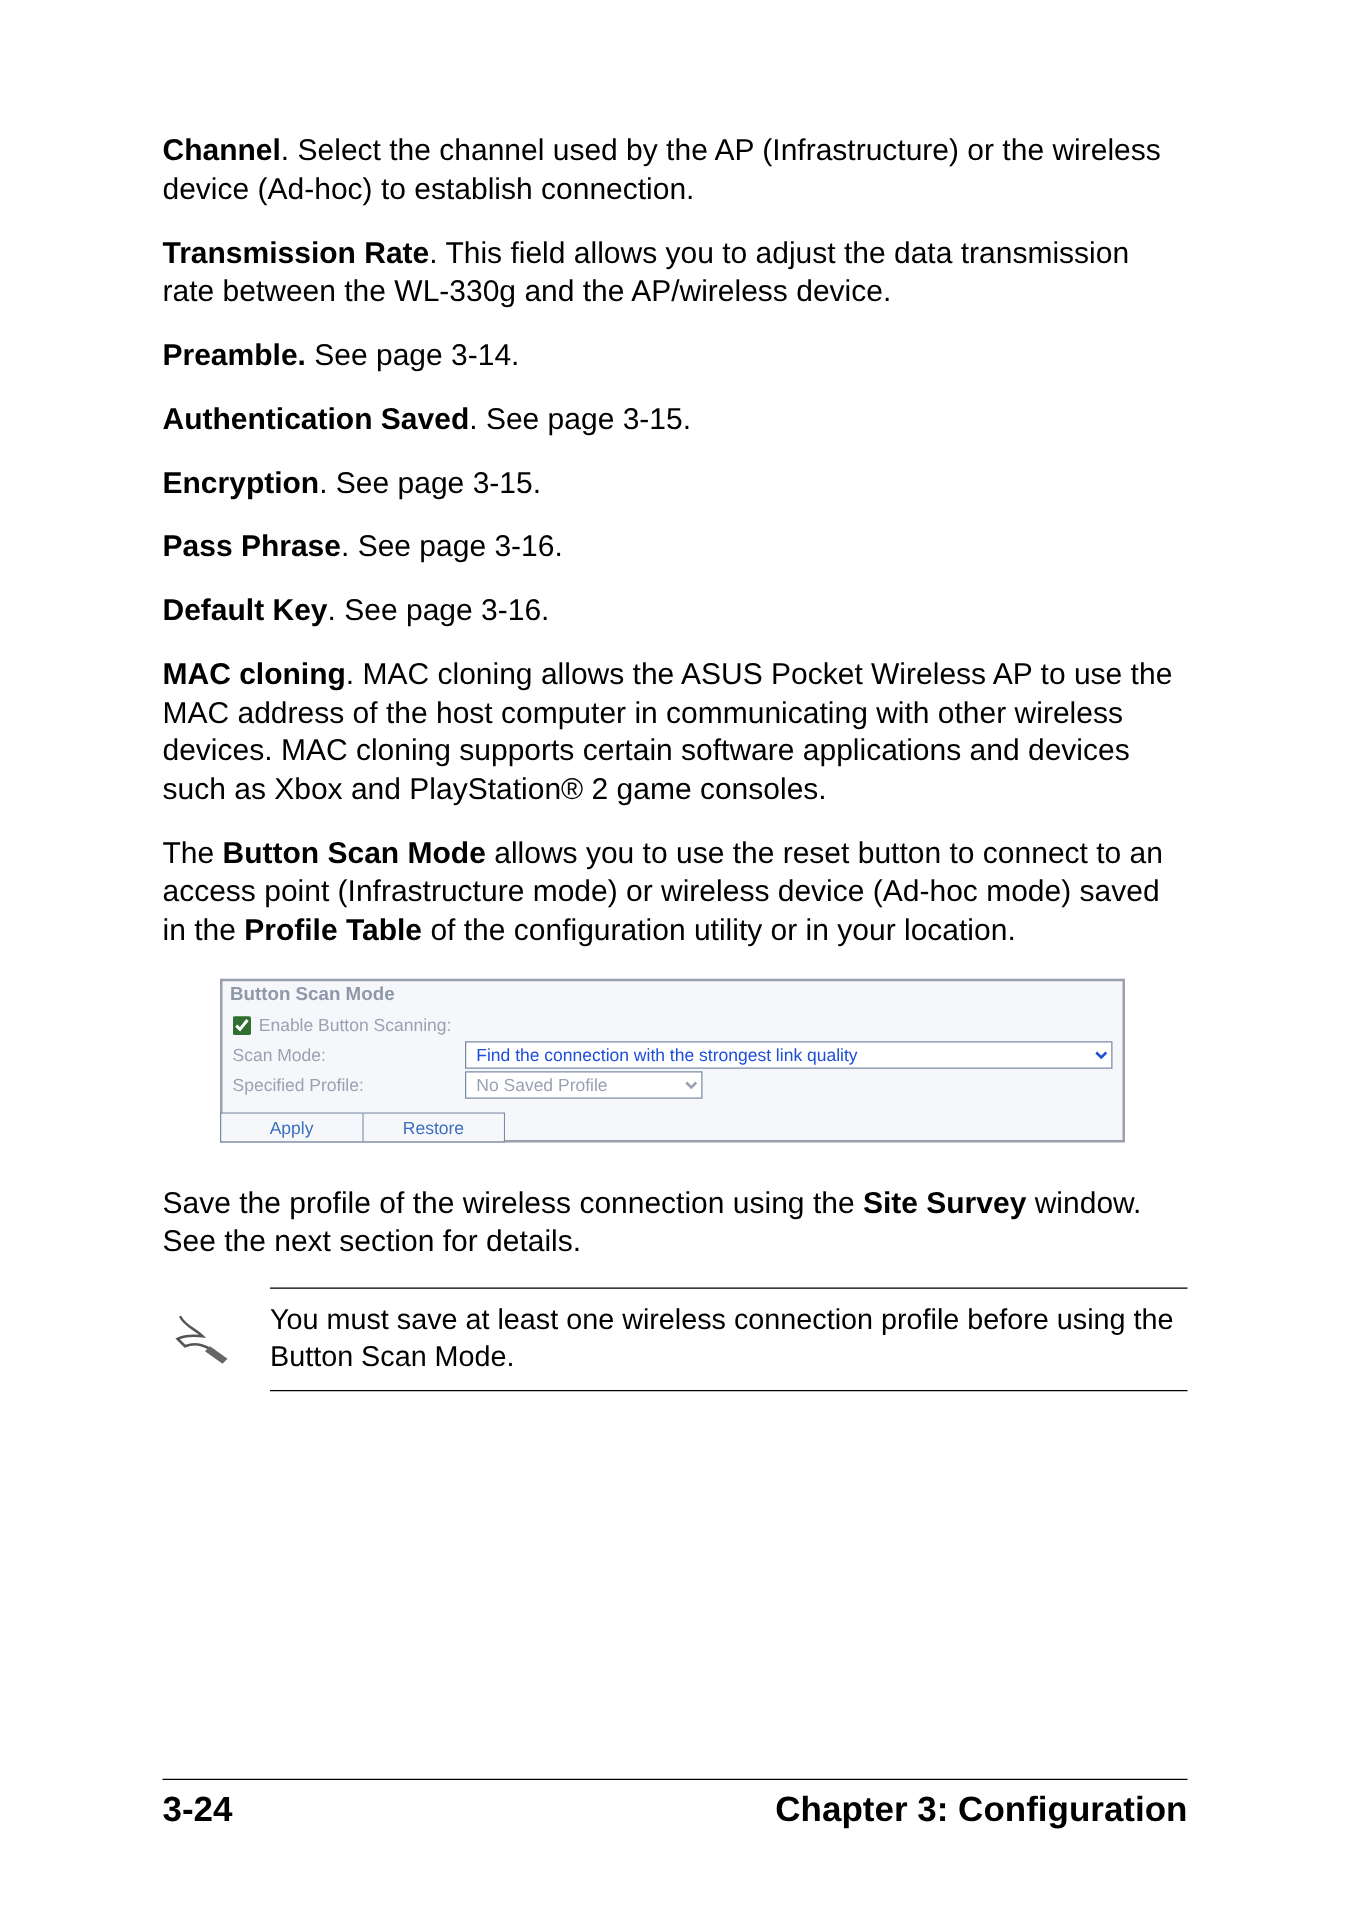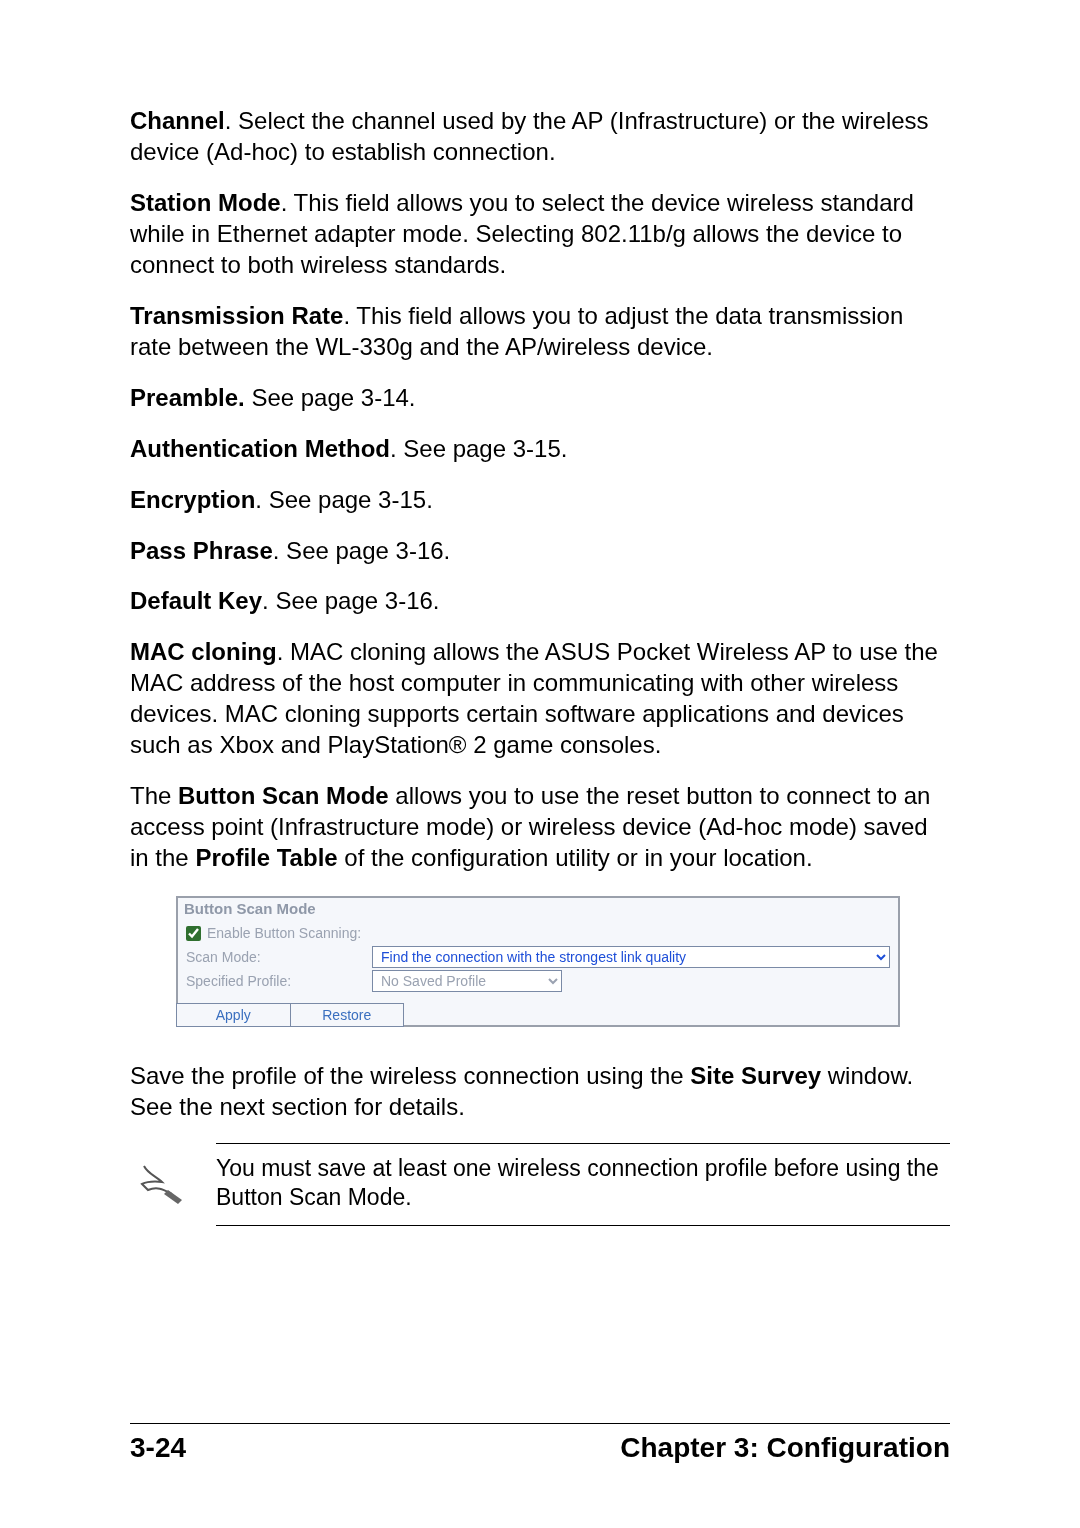--- a/index.html
+++ b/index.html
@@ -127,34 +127,31 @@
 </style>
 </head>
 <body>
 
 <div class="page">
 
   <div class="para">
     <span class="bterm">Channel</span><span>. Select the channel used by the AP (Infrastructure) or the wireless device (Ad-hoc) to establish connection.</span>
   </div>
 
-  <div class="para">
-    <span class="bterm">Station Mode</span><span>. This field allows you to select the device wireless standard while in Ethernet adapter mode. Selecting 802.11b/g allows the device to connect to both wireless standards.</span>
-  </div>
 
   <div class="para">
     <span class="bterm">Transmission Rate</span><span>. This field allows you to adjust the data transmission rate between the WL-330g and the AP/wireless device.</span>
   </div>
 
   <div class="para">
     <span class="bterm">Preamble.</span><span> See page 3-14.</span>
   </div>
 
   <div class="para">
-    <span class="bterm">Authentication Method</span><span>. See page 3-15.</span>
+    <span class="bterm">Authentication Saved</span><span>. See page 3-15.</span>
   </div>
 
   <div class="para">
     <span class="bterm">Encryption</span><span>. See page 3-15.</span>
   </div>
 
   <div class="para">
     <span class="bterm">Pass Phrase</span><span>. See page 3-16.</span>
   </div>
 

